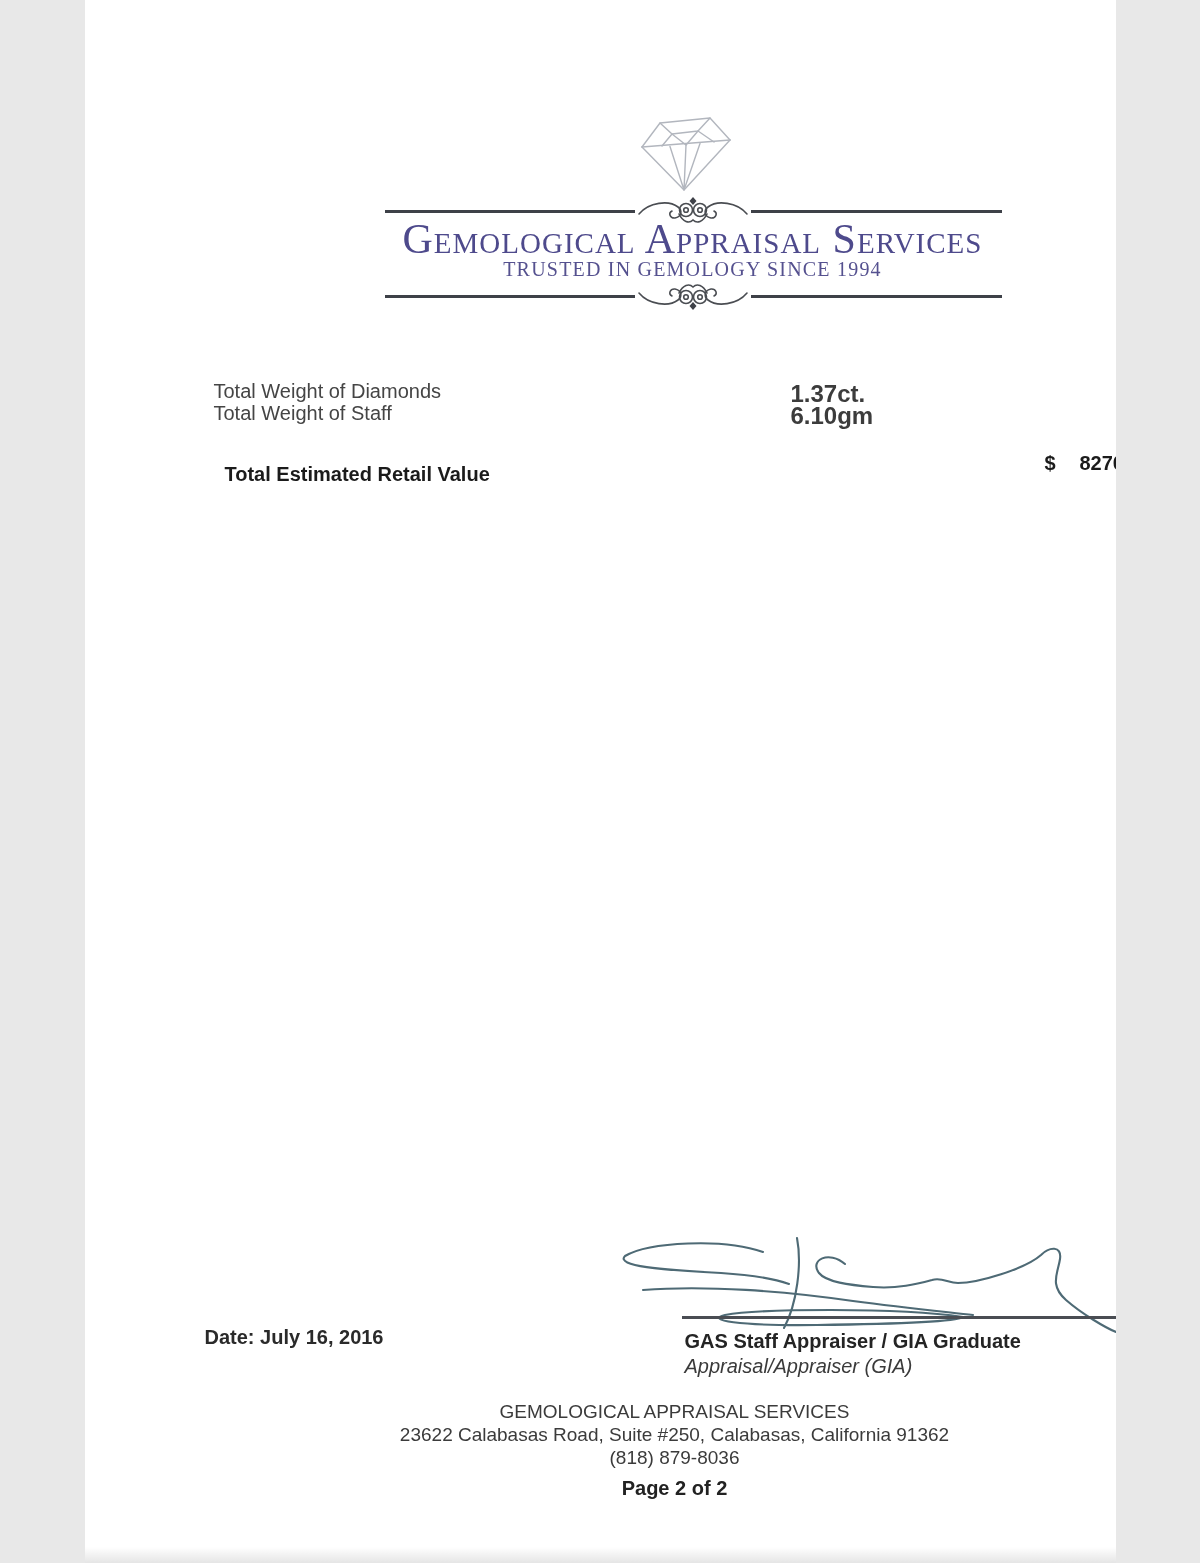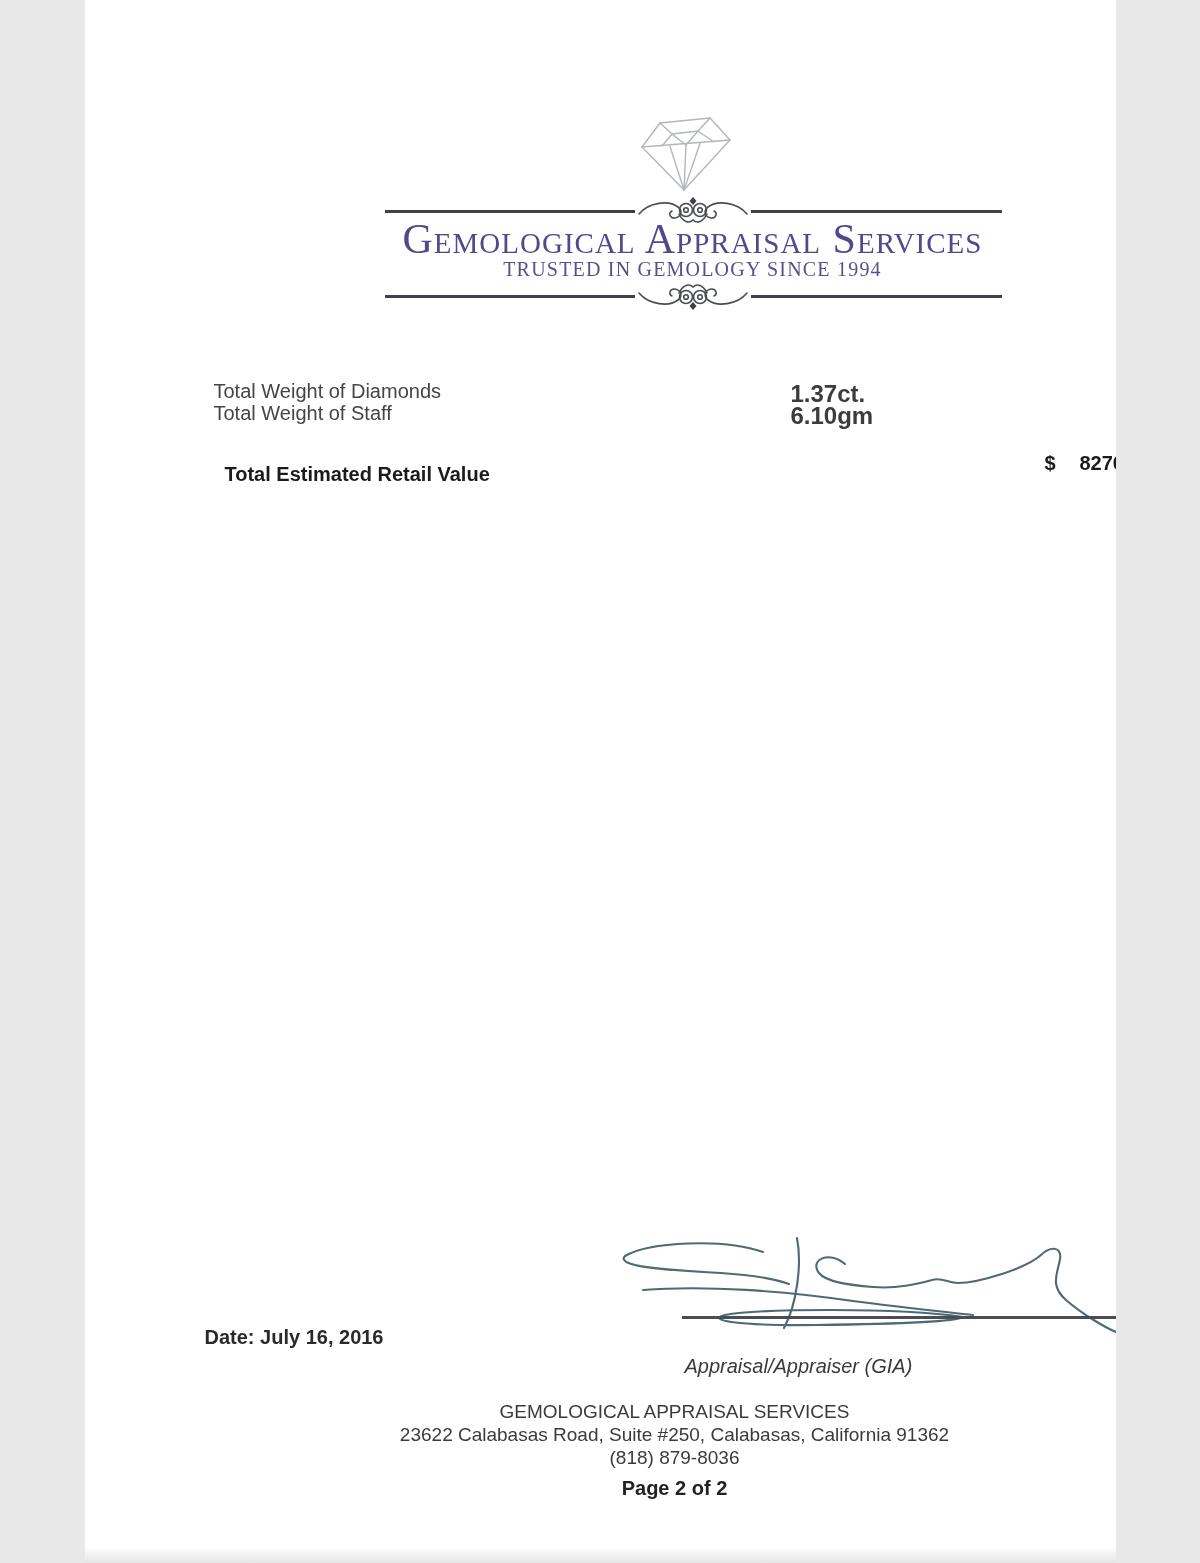--- a/index.html
+++ b/index.html
@@ -248,20 +248,21 @@
   <svg class="signature-svg" viewBox="0 0 560 116" fill="none" stroke="#4e6a75" stroke-width="2.1" stroke-linecap="round">
     <path d="M158 30 C118 16 44 20 20 34 C10 44 56 48 116 51 C148 53 170 57 184 62"></path>
     <path d="M38 68 C100 63 180 69 248 79 C300 86 342 90 368 93"></path>
     <path d="M192 16 C197 42 192 82 179 106"></path>
     <path d="M358 95 C292 85 152 87 120 93 C100 98 132 104 212 103 C292 102 350 100 358 95"></path>
     <path d="M240 42 C224 28 204 38 214 51 C221 60 244 63 268 65 C292 67 312 62 327 58 C337 55 343 61 353 61 C373 61 420 47 436 33 C444 25 457 23 455 37 C453 51 444 63 461 78 C477 92 501 106 511 110 C521 113 541 97 549 79"></path>
   </svg>
   <div class="signature-line"></div>
 
   <div class="date-line">Date: July 16, 2016</div>
+  <div class="signer-title">GAS Staff Appraiser / GIA Graduate</div>
   <div class="signer-credential">Appraisal/Appraiser (GIA)</div>
 
   <div class="footer-line footer-company">GEMOLOGICAL APPRAISAL SERVICES</div>
   <div class="footer-line footer-address">23622 Calabasas Road, Suite #250, Calabasas, California 91362</div>
   <div class="footer-line footer-phone">(818) 879-8036</div>
   <div class="footer-line footer-page">Page 2 of 2</div>
 
   <div class="smudge"></div>
 </div>
 

